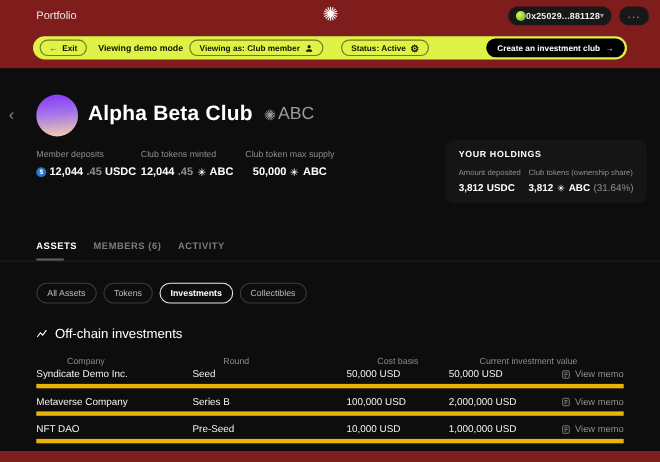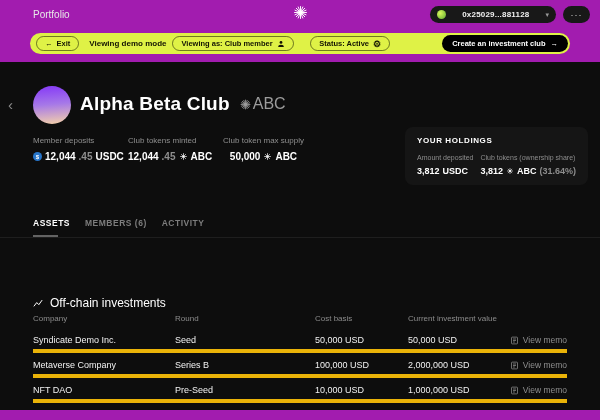--- a/index.html
+++ b/index.html
@@ -1,28 +1,28 @@
 <!DOCTYPE html>
 <html><head>
 <meta charset="utf-8">
 <style>
   * { margin:0; padding:0; box-sizing:border-box; }
   html,body { background:#000; }
   .screen {
     position:relative; width:600px; height:420px; overflow:hidden;
-    background:#a21caf; color:#fff;
+    background:#7f1d1d; color:#fff;
     font-family:"Liberation Sans", sans-serif;
     -webkit-font-smoothing:antialiased;
   }
   
   .portfolio { position:absolute; left:33px; top:9px; font-size:10px; color:#e8e8e8; }
   .logo { position:absolute; left:292px; top:4px; color:#fff; }
   .wallet-pill {
     position:absolute; right:44px; top:6px; height:17px; background:#181818;
-    border-radius:9px; display:flex; align-items:center; gap:16px; padding:4px 7px; cursor:pointer;
+    border-radius:9px; display:flex; align-items:center; gap:0; padding:4px 7px; cursor:pointer;
   }
   .wallet-avatar { width:9px; height:9px; border-radius:50%;
     background:radial-gradient(circle at 35% 35%, #d9f75d, #5ca92d); }
   .wallet-address { font-size:8px; font-weight:bold; color:#f0f0f0; letter-spacing:.2px; }
   .wallet-chevron { font-size:7px; color:#9a9a9a; line-height:1; }
   .more-btn {
     position:absolute; right:10px; top:6px; width:27px; height:17px; background:#181818;
     border-radius:9px; display:flex; align-items:center; justify-content:center;
     font-size:9px; letter-spacing:1px; color:#d6d6d6; cursor:pointer;
   }
@@ -81,40 +81,40 @@
   .holdings-card {
     position:absolute; left:405px; top:65px; width:183px; height:58px;
     background:#151515; border-radius:8px; padding:9px 12px;
   }
   .holdings-title { font-size:8px; font-weight:bold; letter-spacing:.6px; color:#fff; }
   .holdings-cols { display:flex; margin-top:9px; }
   .holdings-col1 { width:66px; }
   .holdings-label { font-size:7px; color:#8d8d8d; white-space:nowrap; }
   .holdings-value { margin-top:5px; display:flex; align-items:center; gap:3px;
     font-size:9px; font-weight:bold; color:#fff; white-space:nowrap; }
-  .holdings-share { color:#8d8d8d; font-weight:bold; }
+  .holdings-share { color:#8d8d8d; font-weight:normal; }
   
   .tabs { position:absolute; left:33px; top:156px; display:flex; gap:15px; }
   .tab { font-size:8.5px; letter-spacing:.5px; color:#7d7d7d; font-weight:bold; cursor:pointer; }
   .tab.active { color:#fff; }
   .tab-underline { position:absolute; left:33px; top:173px; width:25px; height:2px; background:#636363; }
   .tabs-divider { position:absolute; left:0; top:175px; width:600px; height:1px; background:#1e1e1e; }
   
   .filters { position:absolute; left:33px; top:195px; display:flex; gap:6px; }
   .filter-pill {
     padding:4px 9px; border:1px solid #3d3d3d; border-radius:11px;
     font-size:8px; color:#bdbdbd; white-space:nowrap; cursor:pointer;
   }
   .filter-pill.active { border-color:#e8e8e8; color:#fff; font-weight:bold; }
   
   .section-header { position:absolute; left:33px; top:234px; display:flex; align-items:center; gap:7px; }
   .section-title { font-size:12px; font-weight:normal; color:#fff; }
   
   .inv-header, .inv-row { position:absolute; left:33px; right:33px; }
-  .inv-header { top:250px; height:14px; }
+  .inv-header { top:260px; height:14px;margin-left:28px; }
   .inv-row { height:25px; border-bottom:4px solid #eab308; }
   .r0 { top:266px; } .r1 { top:291px;text-align:center; } .r2 { top:316px; }
   .cell { position:absolute; top:0; line-height:25px; font-size:9px; color:#f2f2f2; white-space:nowrap; }
   .inv-header .cell { line-height:14px; font-size:8px; color:#8c8c8c; }
   .c-company { left:0; } .c-round { left:142px; } .c-cost { left:282px; } .c-value { left:375px; }
   .c-action { right:0; left:auto; display:flex; align-items:center; gap:4px; height:25px;
     color:#8f8f8f; font-size:8.5px; cursor:pointer; }
   .icon { display:inline-flex; align-items:center; justify-content:center; line-height:0; }
 </style>
 </head>
@@ -266,20 +266,26 @@
     </div>
 
     <div class="tabs">
       <span class="tab active">ASSETS</span>
       <span class="tab">MEMBERS (6)</span>
       <span class="tab">ACTIVITY</span>
     </div>
     <div class="tab-underline"></div>
     <div class="tabs-divider"></div>
 
+    <div class="filters">
+      <span class="filter-pill">All Assets</span>
+      <span class="filter-pill">Tokens</span>
+      <span class="filter-pill active">Investments</span>
+      <span class="filter-pill">Collectibles</span>
+    </div>
 
     <div class="section-header">
       <span class="icon">
         <svg viewBox="0 0 12 12" width="10" height="10" fill="none" stroke="#fff" stroke-width="1.2">
           <polyline points="1,10 4.5,5.5 7,8 11,2.5"></polyline>
         </svg>
       </span>
       <span class="section-title">Off-chain investments</span>
     </div>
 

